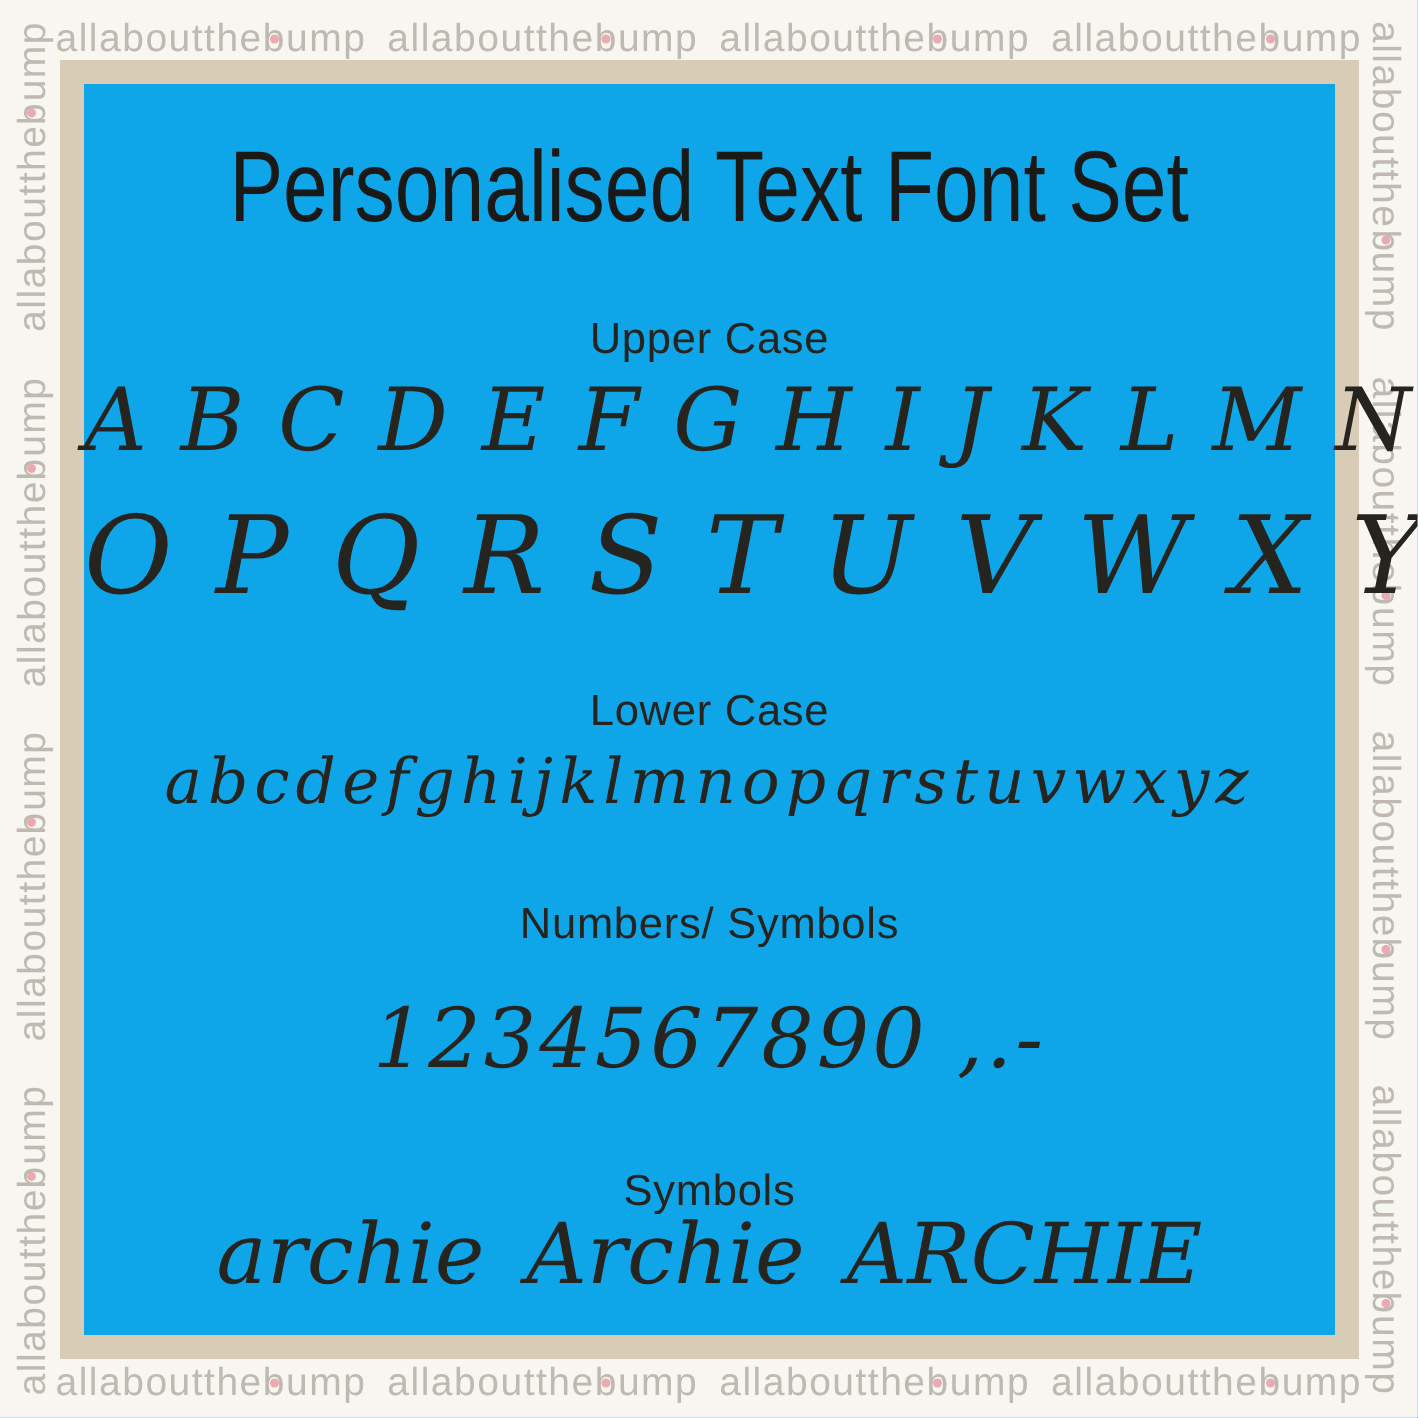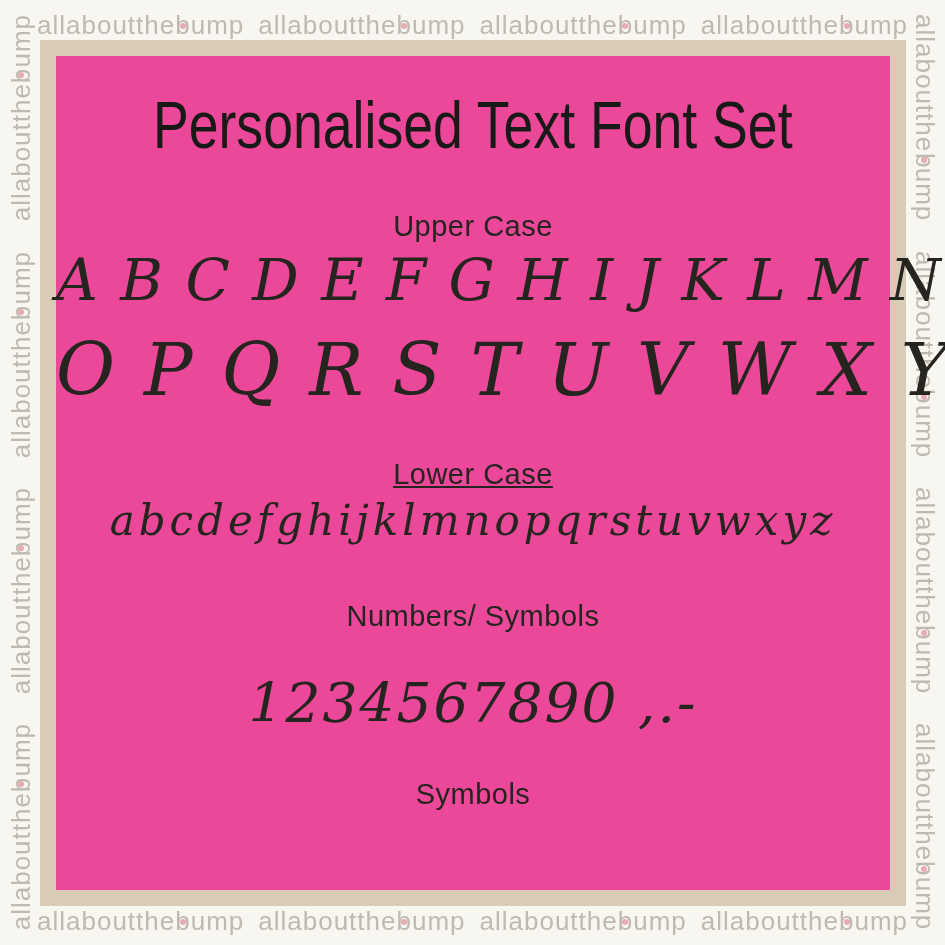--- a/index.html
+++ b/index.html
@@ -58,21 +58,21 @@
   .wm-col.left .wm { transform: rotate(180deg); }
   .wm-col .wm .belly::after { left: 50%; top: 50%; }
 
   
   .frame {
     position: absolute;
     left: 40px; top: 40px;
     width: 866px; height: 866px;
     box-sizing: border-box;
     border: 16px solid #d8ccb6;
-    background: #ec4899;
+    background: #0ea5e9;
     z-index: 2;
   }
 
   .block {
     position: absolute;
     left: 0;
     width: 100%;
     text-align: center;
     white-space: nowrap;
   }
@@ -98,24 +98,24 @@
   .script {
     font-family: "DejaVu Serif", serif;
     font-style: italic;
     font-weight: normal;
     color: #26241f;
   }
 
   .upper-label   { top: 154px; text-align: center; }
   .upper-row1    { top: 190px; font-size: 58px; word-spacing: 4px; }
   .upper-row2    { top: 272px; font-size: 72px; word-spacing: 6px; }
-  .lower-label   { top: 402px; text-decoration: underline; }
+  .lower-label   { top: 402px; }
   .lower-row     { top: 440px; font-size: 42px; letter-spacing: 4px; }
   .numbers-label { top: 544px; }
-  .numbers-row   { top: 604px; font-size: 55px; letter-spacing: 2px; margin-top: 11px; }
+  .numbers-row   { top: 604px; font-size: 55px; letter-spacing: 2px; }
   .example-label { top: 722px; }
   .example-row   { top: 748px; font-size: 56px; word-spacing: 10px; }
 </style>
 </head>
 <body>
 
 <div class="wm-row top">
   <span class="wm"><span>allaboutthe</span><span class="belly">b</span><span>ump</span></span>
   <span class="wm"><span>allaboutthe</span><span class="belly">b</span><span>ump</span></span>
   <span class="wm"><span>allaboutthe</span><span class="belly">b</span><span>ump</span></span>
@@ -153,14 +153,15 @@
   <div class="block script upper-row1">A B C D E F G H I J K L M N</div>
   <div class="block script upper-row2">O P Q R S T U V W X Y Z</div>
 
   <div class="block label lower-label">Lower Case</div>
   <div class="block script lower-row">abcdefghijklmnopqrstuvwxyz</div>
 
   <div class="block label numbers-label">Numbers/ Symbols</div>
   <div class="block script numbers-row">1234567890 ,.-</div>
 
   <div class="block label example-label">Symbols</div>
+  <div class="block script example-row">archie Archie ARCHIE</div>
 
 </div>
 
 </body></html>

